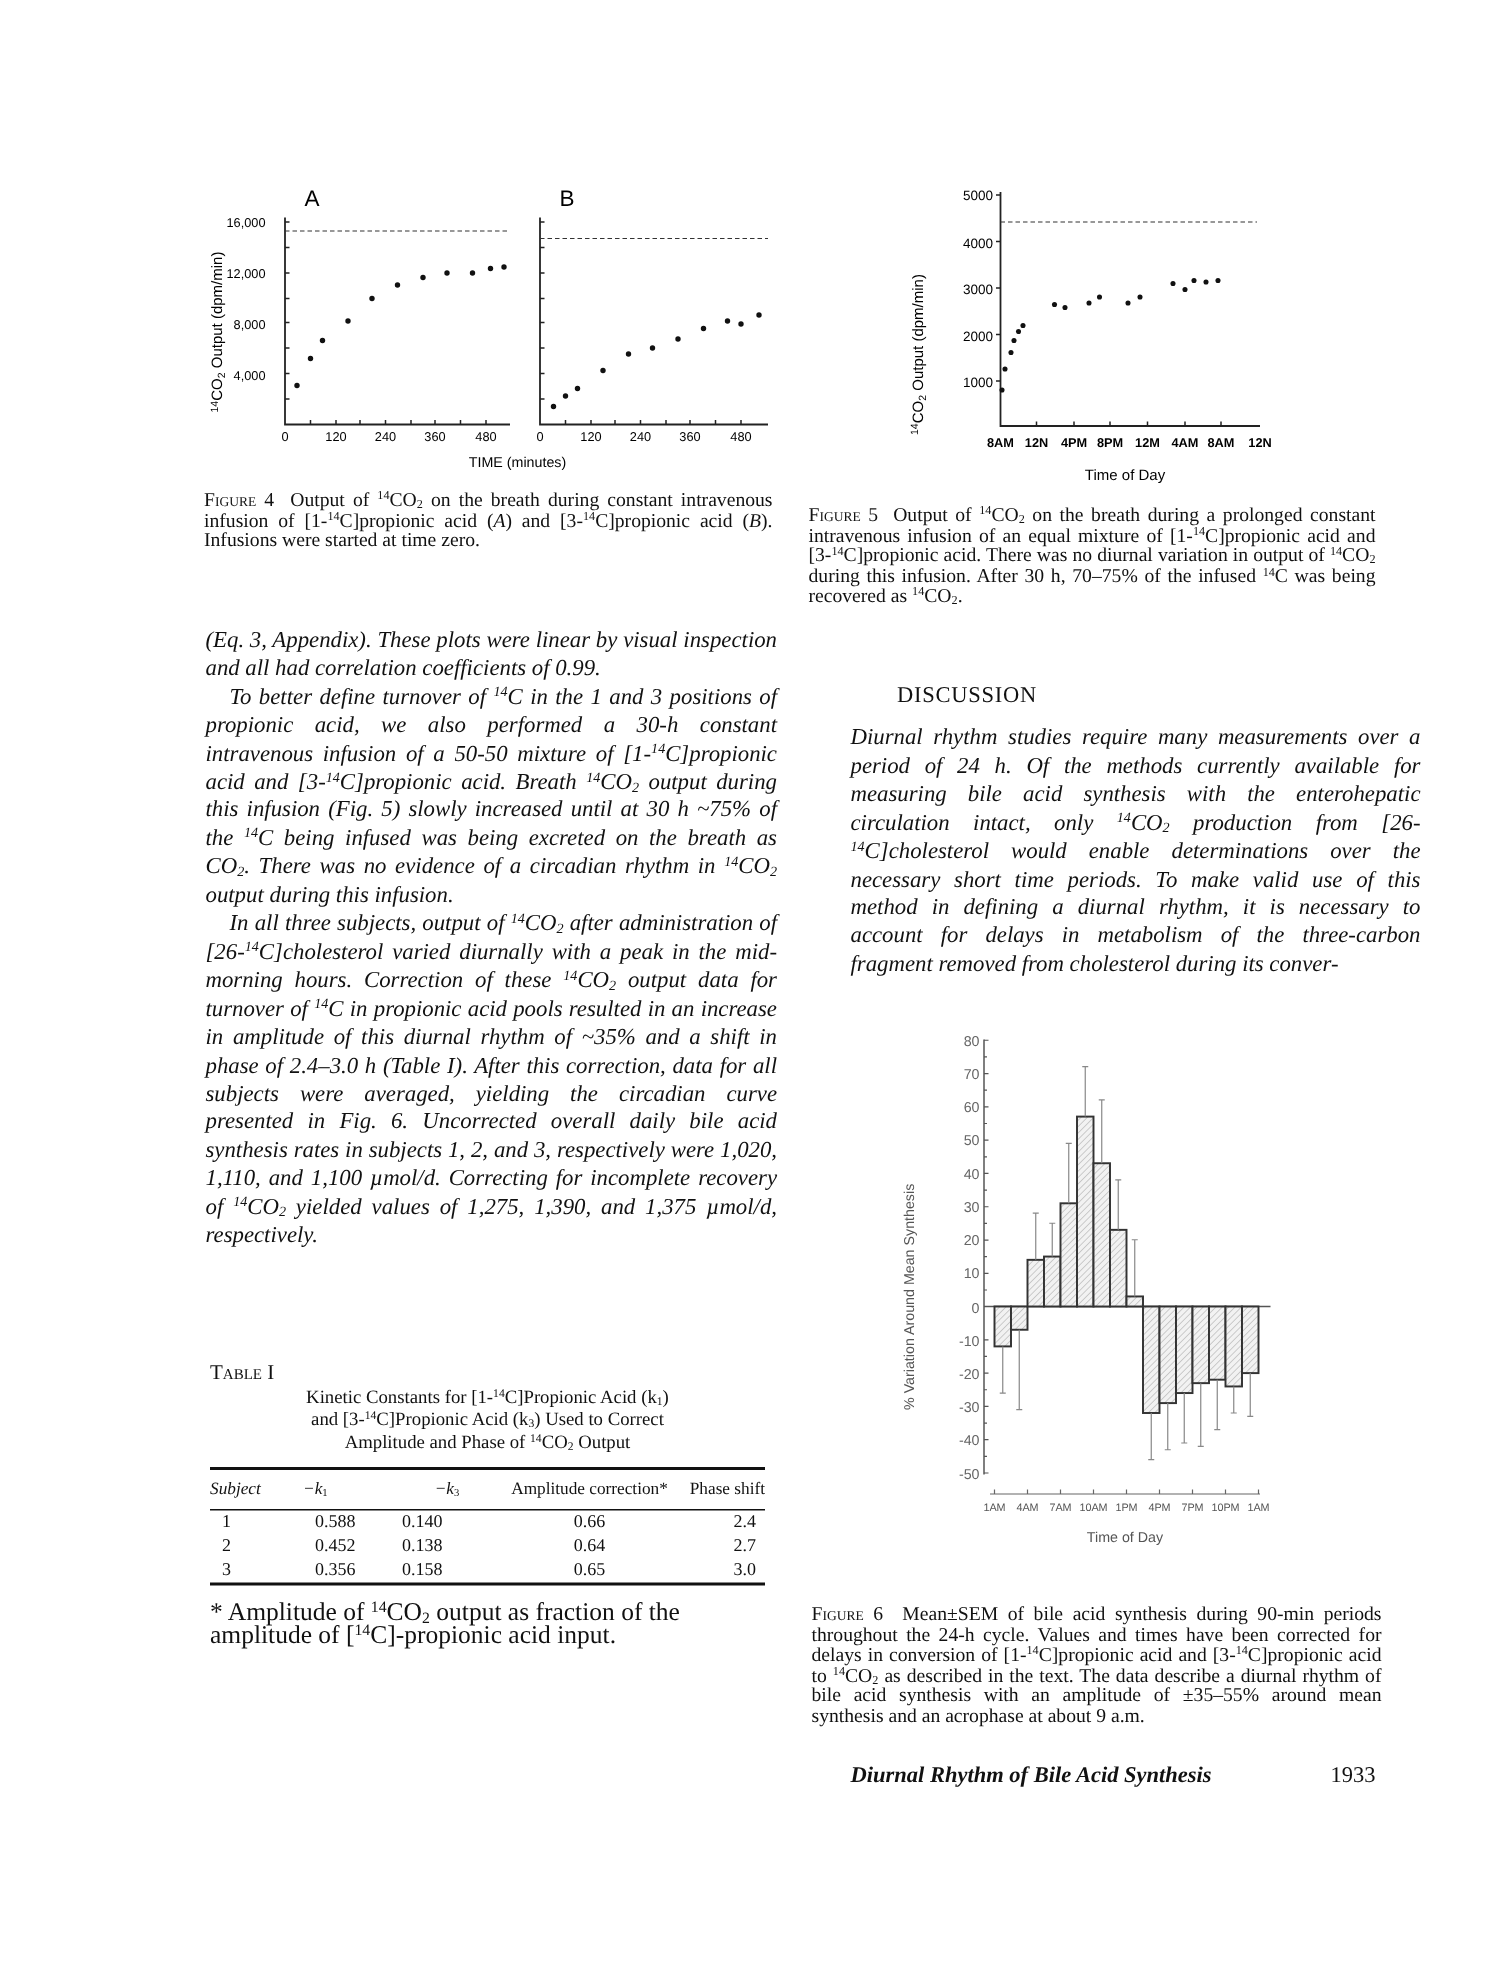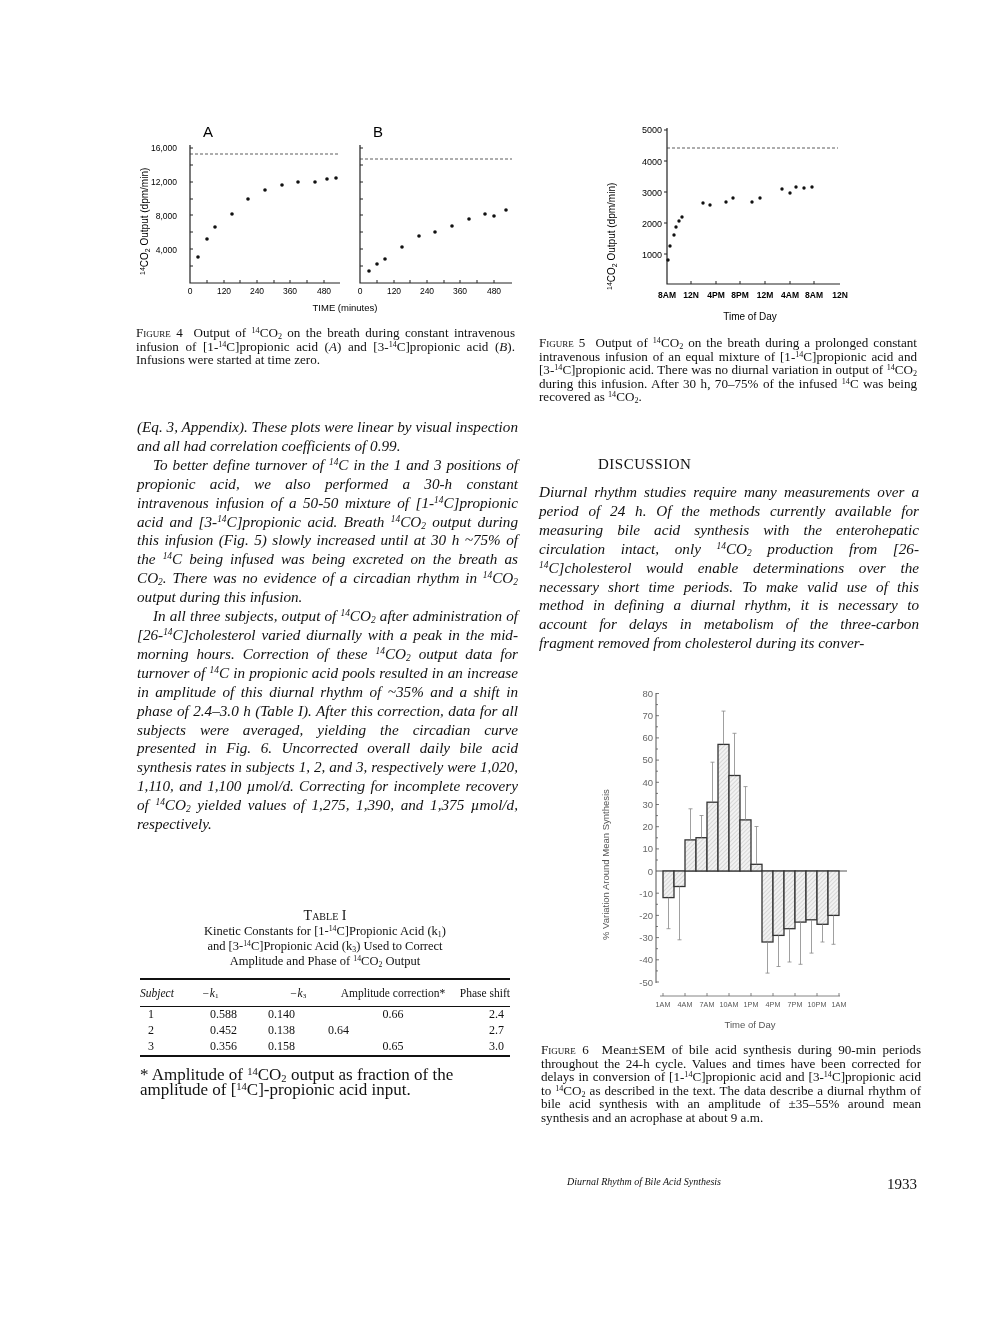--- a/index.html
+++ b/index.html
@@ -156,21 +156,21 @@
   <span>Output of <sup>14</sup>CO<sub>2</sub> on the breath during a prolonged constant intravenous infusion of an equal mixture of [1-<sup>14</sup>C]propionic acid and [3-<sup>14</sup>C]propionic acid. There was no diurnal variation in output of <sup>14</sup>CO<sub>2</sub> during this infusion. After 30 h, 70–75% of the infused <sup>14</sup>C was being recovered as <sup>14</sup>CO<sub>2</sub>.</span>
 </div>
 
 <div class="abs body-text" style="left:137px;top:418px;width:381px;">
   <p>(Eq. 3, Appendix). These plots were linear by visual inspection and all had correlation coefficients of 0.99.</p>
   <p class="indent">To better define turnover of <sup>14</sup>C in the 1 and 3 positions of propionic acid, we also performed a 30-h constant intravenous infusion of a 50-50 mixture of [1-<sup>14</sup>C]propionic acid and [3-<sup>14</sup>C]propionic acid. Breath <sup>14</sup>CO<sub>2</sub> output during this infusion (Fig. 5) slowly increased until at 30 h ~75% of the <sup>14</sup>C being infused was being excreted on the breath as CO<sub>2</sub>. There was no evidence of a circadian rhythm in <sup>14</sup>CO<sub>2</sub> output during this infusion.</p>
   <p class="indent">In all three subjects, output of <sup>14</sup>CO<sub>2</sub> after administration of [26-<sup>14</sup>C]cholesterol varied diurnally with a peak in the mid-morning hours. Correction of these <sup>14</sup>CO<sub>2</sub> output data for turnover of <sup>14</sup>C in propionic acid pools resulted in an increase in amplitude of this diurnal rhythm of ~35% and a shift in phase of 2.4–3.0 h (Table I). After this correction, data for all subjects were averaged, yielding the circadian curve presented in Fig. 6. Uncorrected overall daily bile acid synthesis rates in subjects 1, 2, and 3, respectively were 1,020, 1,110, and 1,100 µmol/d. Correcting for incomplete recovery of <sup>14</sup>CO<sub>2</sub> yielded values of 1,275, 1,390, and 1,375 µmol/d, respectively.</p>
 </div>
 
 <div class="abs" style="left:140px;top:908px;width:370px;">
-  <div class="sc" style="text-align:center;font-size:14px;line-height:16px;">Table I</div>
+  <div class="sc" style="font-size:14px;line-height:16px;">Table I</div>
   <div style="text-align:center;font-size:12.5px;line-height:15px;">Kinetic Constants for [1-<sup>14</sup>C]Propionic Acid (k<sub>1</sub>)<br>and [3-<sup>14</sup>C]Propionic Acid (k<sub>3</sub>) Used to Correct<br>Amplitude and Phase of <sup>14</sup>CO<sub>2</sub> Output</div>
   <div style="border-top:2px solid #111;margin-top:9px;"></div>
   <table class="kin">
     <tbody>
         <tr style="height:26px;border-bottom:1.5px solid #111;">
       <th style="text-align:left;width:62px;font-style:italic;">Subject</th>
       <th style="text-align:left;width:66px;"><i>−k</i><sub>1</sub></th>
       <th style="text-align:center;width:60px;"><i>−k</i><sub>3</sub></th>
       <th style="text-align:center;width:130px;">Amplitude correction*</th>
       <th style="text-align:right;">Phase shift</th>
@@ -179,37 +179,37 @@
       <td style="padding-left:8px;">1</td>
       <td style="padding-left:8px;margin-top:16px;">0.588</td>
       <td>0.140</td>
       <td style="text-align:center;">0.66</td>
       <td style="text-align:right;padding-right:6px;">2.4</td>
     </tr>
     <tr style="height:16px;font-size:12px;">
       <td style="padding-left:8px;">2</td>
       <td style="padding-left:8px;">0.452</td>
       <td>0.138</td>
-      <td style="text-align:left;">0.64</td>
+      <td style="text-align:center;">0.64</td>
       <td style="text-align:right;padding-right:6px;">2.7</td>
     </tr>
     <tr style="height:18px;font-size:12px;border-bottom:2px solid #111;">
       <td style="padding-left:8px;">3</td>
       <td style="padding-left:8px;">0.356</td>
       <td>0.158</td>
       <td style="text-align:center;">0.65</td>
       <td style="text-align:right;padding-right:6px;">3.0</td>
     </tr>
   </tbody>
     </table>
   <div style="font-size:17px;line-height:15px;margin-top:10px;">* Amplitude of <sup>14</sup>CO<sub>2</sub> output as fraction of the amplitude of [<sup>14</sup>C]-propionic acid input.</div>
 </div>
 
 <div class="abs" style="left:598px;top:456px;font-size:15px;letter-spacing:0.5px;">DISCUSSION</div>
-<div class="abs body-text" style="left:539px;top:483px;width:380px;">
+<div class="abs body-text" style="left:567px;top:483px;width:380px;">
   <p>Diurnal rhythm studies require many measurements over a period of 24 h. Of the methods currently available for measuring bile acid synthesis with the enterohepatic circulation intact, only <sup>14</sup>CO<sub>2</sub> production from [26-<sup>14</sup>C]cholesterol would enable determinations over the necessary short time periods. To make valid use of this method in defining a diurnal rhythm, it is necessary to account for delays in metabolism of the three-carbon fragment removed from cholesterol during its conver-</p>
 </div>
 
 <div class="abs" style="left:590px;top:680px;width:280px;height:355px;">
   <svg width="280" height="355" viewBox="0 0 280 355">
     <defs>
       <pattern id="hatch" width="3" height="3" patternUnits="userSpaceOnUse" patternTransform="rotate(45)">
         <rect width="3" height="3" fill="#f2f2f2"></rect>
         <line x1="0" y1="0" x2="0" y2="3" stroke="#bdbdbd" stroke-width="1"></line>
       </pattern>
@@ -289,19 +289,19 @@
       <text x="161" y="327">1PM</text>
         <text x="183" y="327">4PM</text>
         <text x="205" y="327">7PM</text>
         <text x="227" y="327">10PM</text>
         <text x="249" y="327">1AM</text>
     </g>
     <text x="160" y="348" font-size="9.5" fill="#555" text-anchor="middle">Time of Day</text>
   </svg>
 </div>
 
-<div class="abs caption" style="left:541px;top:1043px;width:380px;">
+<div class="abs caption" style="left:541px;top:1069px;width:380px;">
   <span class="sc">Figure 6</span>&nbsp;
   <span>Mean±SEM of bile acid synthesis during 90-min periods throughout the 24-h cycle. Values and times have been corrected for delays in conversion of [1-<sup>14</sup>C]propionic acid and [3-<sup>14</sup>C]propionic acid to <sup>14</sup>CO<sub>2</sub> as described in the text. The data describe a diurnal rhythm of bile acid synthesis with an amplitude of ±35–55% around mean synthesis and an acrophase at about 9 a.m.</span>
 </div>
 
-<div class="abs" style="left:567px;top:1176px;font-size:10px;font-style:italic;font-weight:normal;">Diurnal Rhythm of Bile Acid Synthesis</div>
+<div class="abs" style="left:567px;top:1176px;font-size:15px;font-style:italic;font-weight:bold;">Diurnal Rhythm of Bile Acid Synthesis</div>
 <div class="abs" style="left:887px;top:1176px;font-size:15px;">1933</div>
 
 </body></html>

